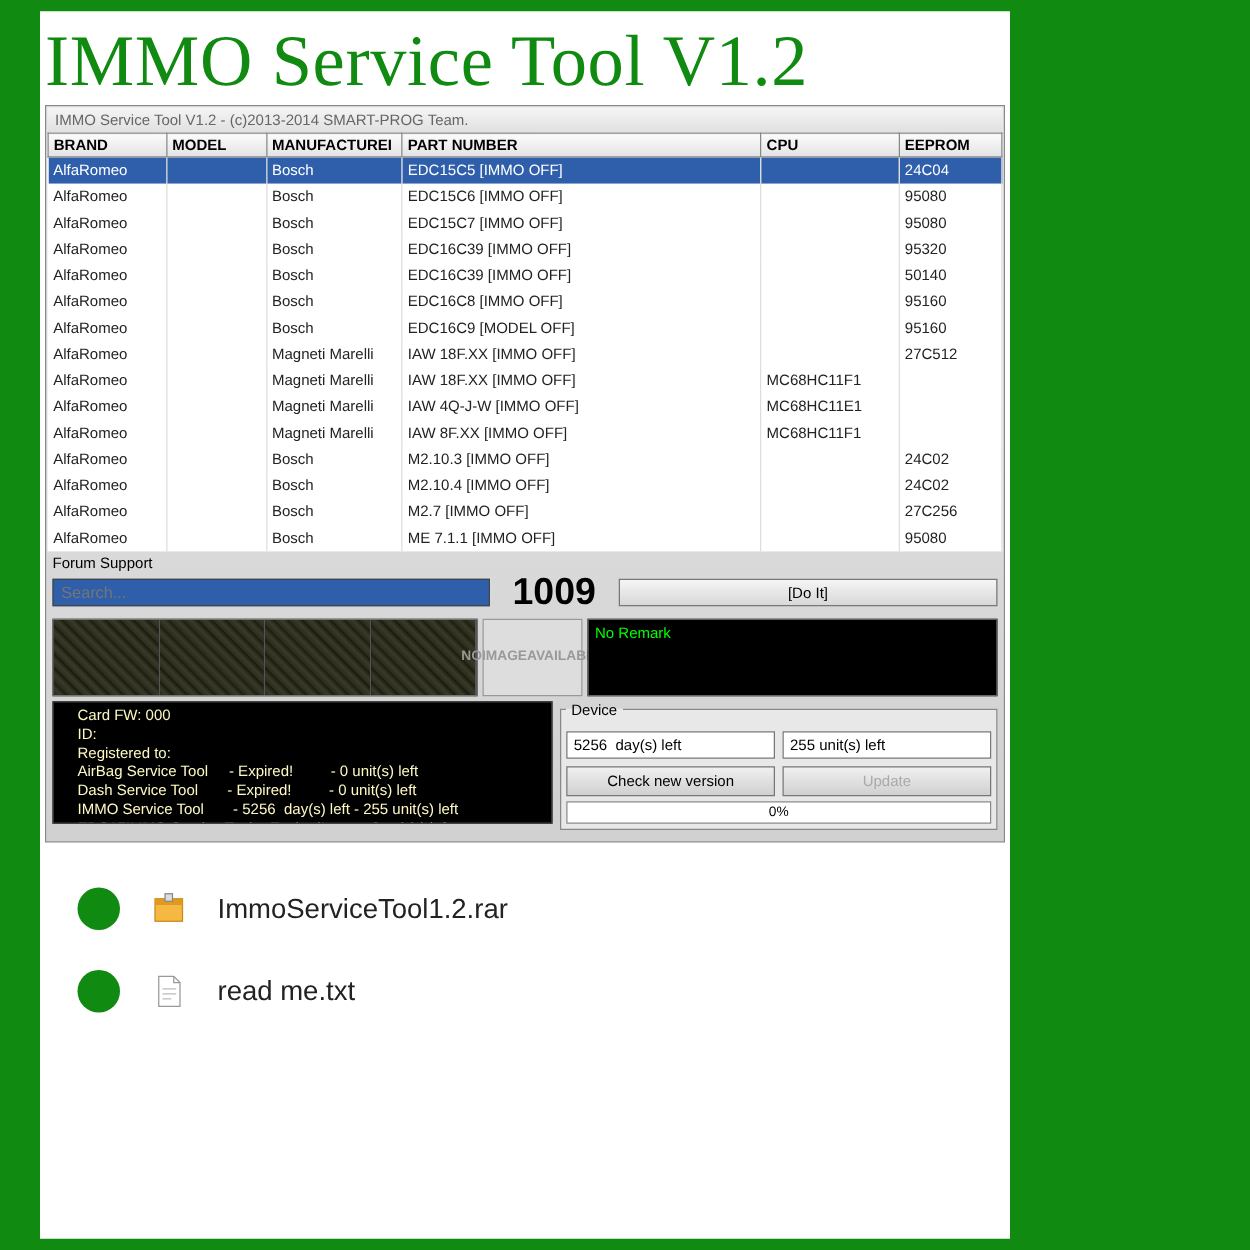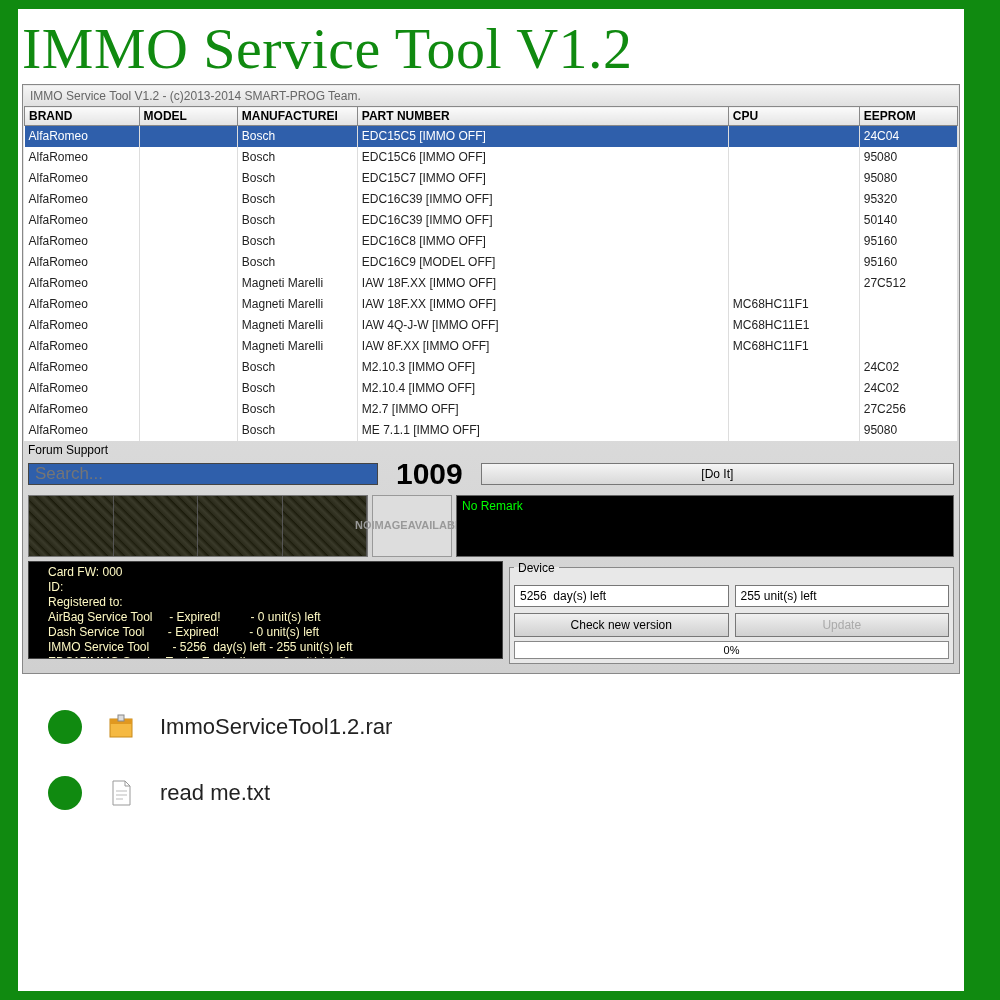--- a/index.html
+++ b/index.html
@@ -5,23 +5,23 @@
 * { box-sizing: border-box; margin: 0; padding: 0; }
 body {
   width: 1000px;
   height: 1000px;
   background: #108a10;
   font-family: Arial, sans-serif;
   overflow: hidden;
 }
 .frame {
   position: absolute;
-  left: 18px;
+  left: 32px;
   top: 9px;
-  width: 946px;
+  width: 776px;
   height: 982px;
   background: #fff;
 }
 .title-banner {
   font-family: "Times New Roman", serif;
   font-size: 58px;
   color: #108a10;
   padding: 6px 4px 2px 4px;
   letter-spacing: 0.5px;
 }
@@ -76,21 +76,21 @@
   gap: 6px;
   padding: 0 4px;
 }
 .search-input {
   width: 350px;
   height: 22px;
   background: #2f5fab;
   color: #bef264;
   border: 1px solid #444;
   padding: 1px 6px;
-  font-size: 17px;
+  font-size: 13px;
 }
 .counter {
   font-size: 30px;
   font-weight: bold;
   color: #000;
   padding: 0 12px;
 }
 .doit {
   flex: 1;
   height: 22px;

